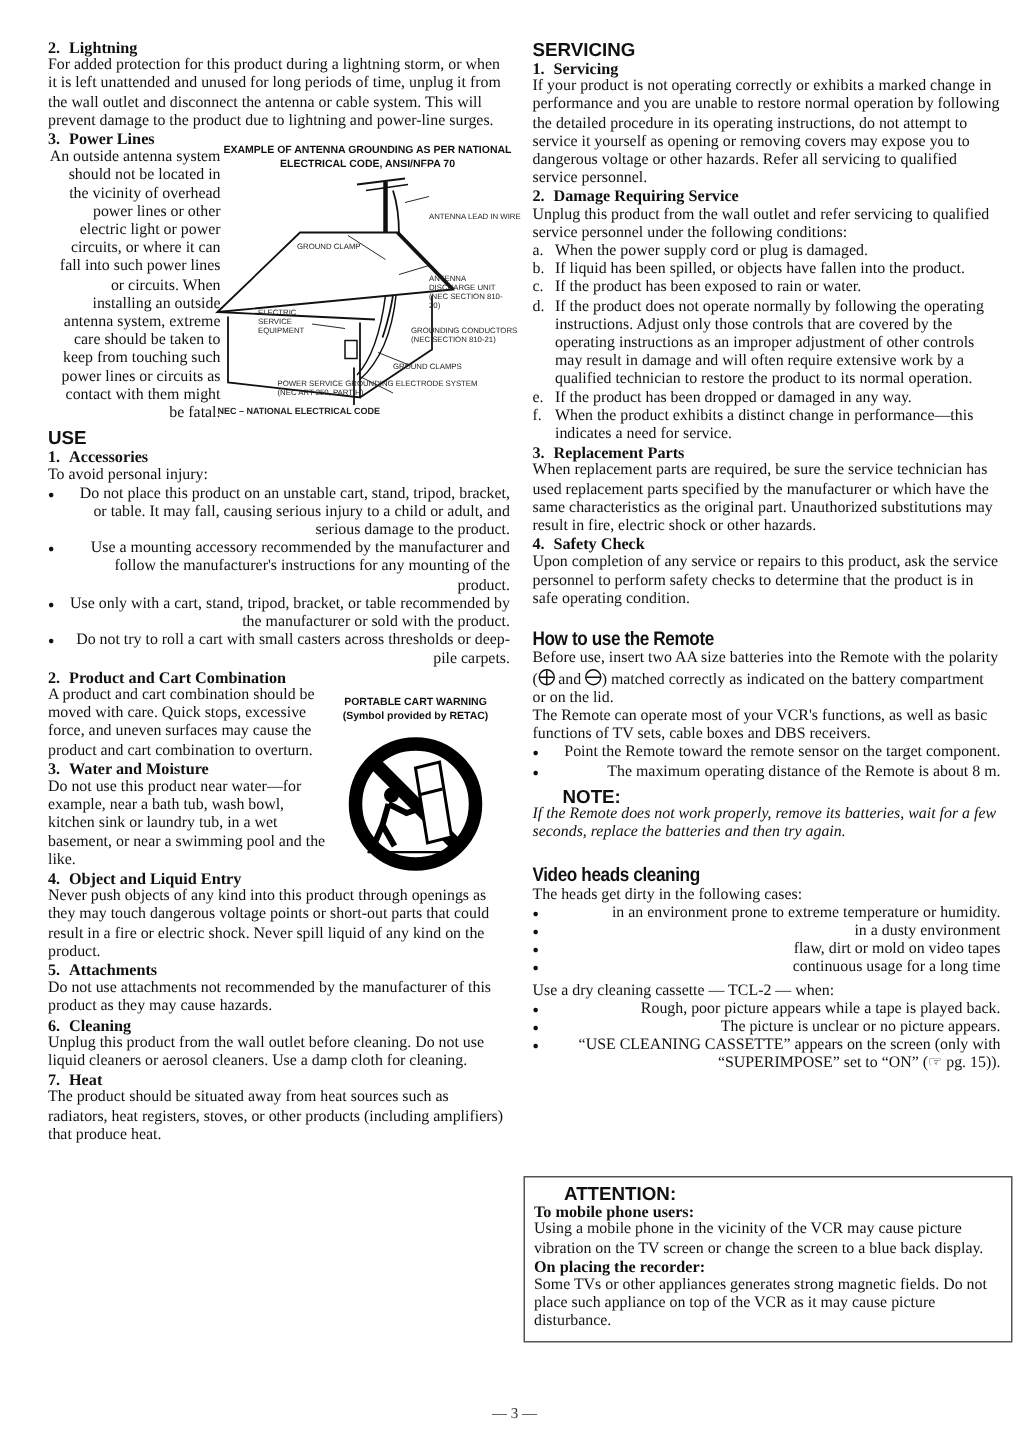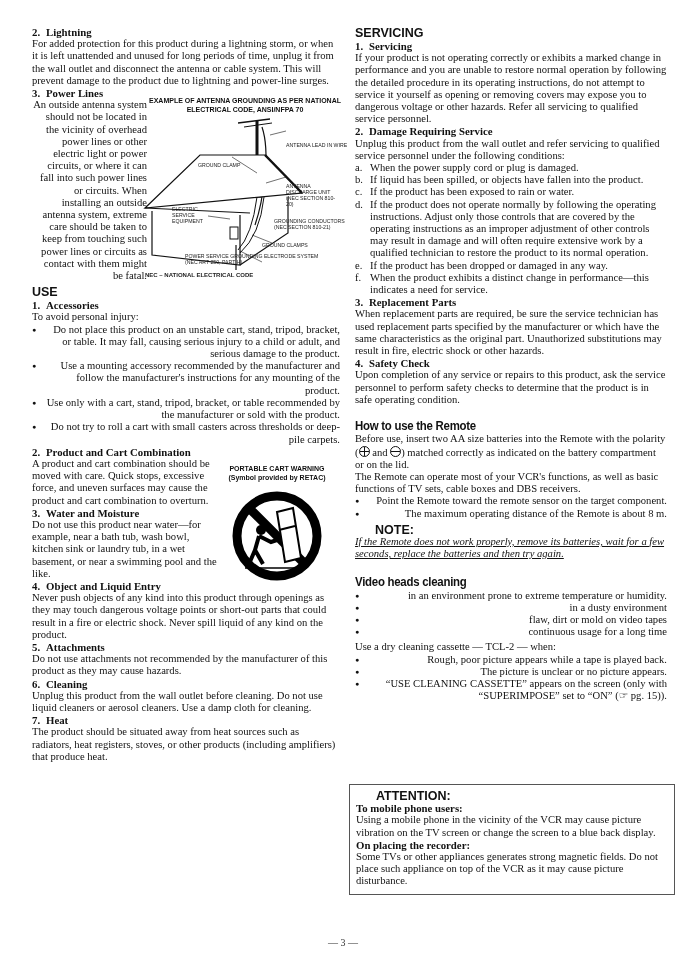--- a/index.html
+++ b/index.html
@@ -12,21 +12,21 @@
   .h .num { display: inline-block; width: 14px; }
   p { margin: 0; }
   ul.b { list-style: none; margin: 0; padding: 0; }
   ul.b li { position: relative; padding-left: 10px; text-align: right; }
   ul.b li::before { content: "●"; position: absolute; left: 0; top: 0; font-size: 7px; }
   ol.alpha { list-style: none; margin: 0; padding: 0; }
   ol.alpha li { position: relative; padding-left: 15px; }
   ol.alpha li .lt { position: absolute; left: 0; }
   .sans-h { font-family: "Liberation Sans", sans-serif; font-weight: bold; font-size: 13px; letter-spacing: -0.3px; margin: 14px 0 1px 0; transform: scaleX(0.88); transform-origin: left; }
   .note-h { font-family: "Liberation Sans", sans-serif; font-weight: 900; font-size: 12.5px; margin: 4px 0 0 0; padding-left: 20px; }
-  .italic { font-style: italic; text-decoration: underline; }
+  .italic { font-style: italic; }
   .attention { position: absolute; left: 349px; top: 784px; width: 312px; border: 1px solid #555; padding: 5px 6px 6px 6px; font-size: 10.6px; line-height: 12.2px; }
   .diagram { position: absolute; left: 140px; top: 97px; width: 210px; height: 190px; }
   .cap { font-family: "Liberation Sans", sans-serif; font-weight: bold; font-size: 7px; line-height: 8.5px; text-align: center; }
   .lbl { font-family: "Liberation Sans", sans-serif; font-size: 5.2px; line-height: 6px; position: absolute; color: #222; }
   .cart-warning { position: absolute; left: 222px; top: 465px; width: 110px; }
   .footer { position: absolute; top: 937px; left: 0; width: 686px; text-align: center; font-size: 10px; color: #333; }
   .indent-lines { width: 115px; text-align: right; }
 </style>
 </head>
 <body>
@@ -167,20 +167,21 @@
     <ul class="b">
       <li>Point the Remote toward the remote sensor on the target component.</li>
       <li>The maximum operating distance of the Remote is about 8 m.</li>
     </ul>
     <p class="note-h">NOTE:</p>
     <p class="italic">If the Remote does not work properly, remove its batteries, wait for a few seconds, replace the batteries and then try again.</p>
   </div>
 
   <div>
     <p class="sans-h" style="margin-top:16px">Video heads cleaning</p>
+    <p>The heads get dirty in the following cases:</p>
     <ul class="b">
       <li>in an environment prone to extreme temperature or humidity.</li>
       <li>in a dusty environment</li>
       <li>flaw, dirt or mold on video tapes</li>
       <li>continuous usage for a long time</li>
     </ul>
     <p style="margin-top:3px">Use a dry cleaning cassette — TCL-2 — when:</p>
     <ul class="b">
       <li>Rough, poor picture appears while a tape is played back.</li>
       <li>The picture is unclear or no picture appears.</li>

